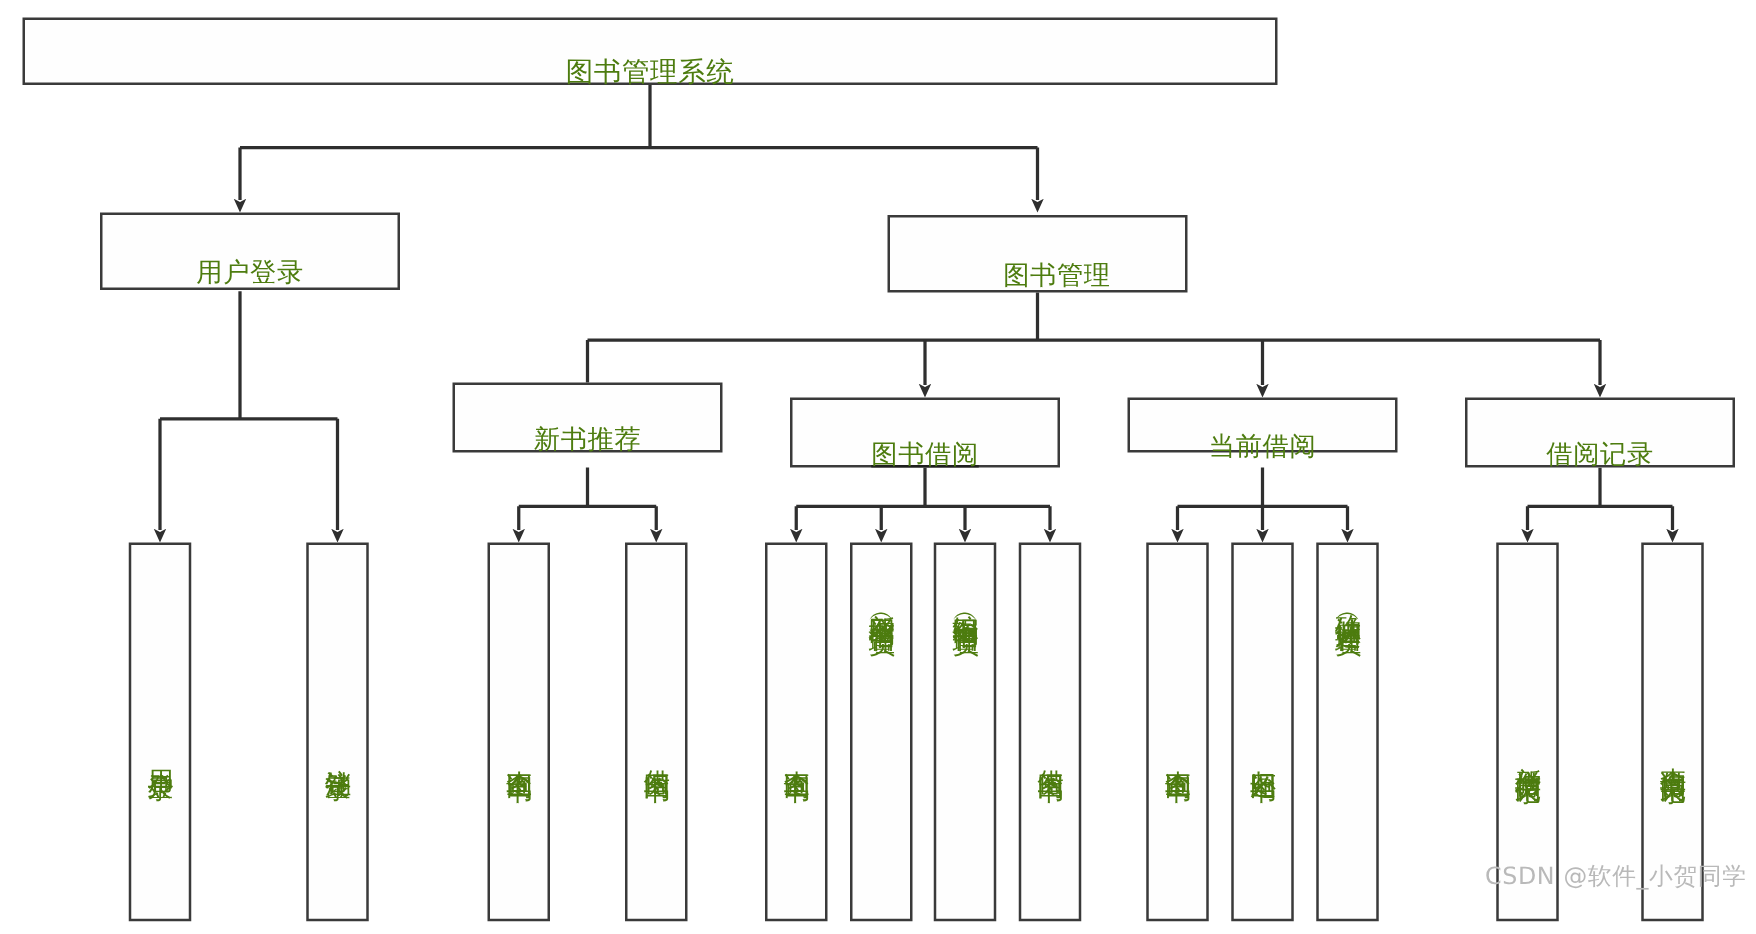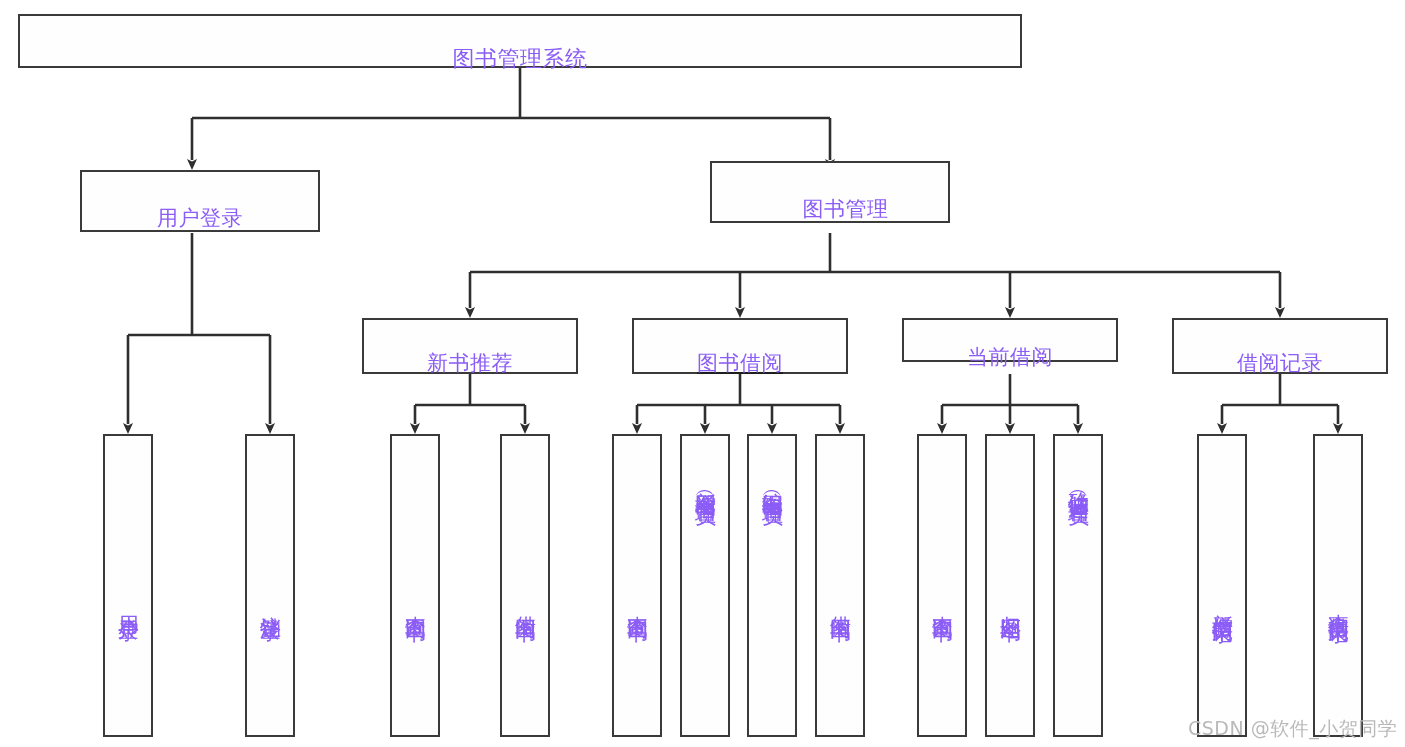--- a/index.html
+++ b/index.html
@@ -33,21 +33,21 @@
     display: flex;
     align-items: center;
     justify-content: center;
     color: #1e1e1e;
   }
   .node-label {
     display: block;
     text-align: center;
     line-height: 1.18;
     letter-spacing: 0.5px;
-    color: #8b5cf6;
+    color: #4d7c0f;
     margin-top: 35px;
   }
   
   .node.horizontal .node-label {
     font-size: 21px;
     white-space: nowrap;
   }
   .node.root .node-label {
     font-size: 22px;
   }
@@ -70,21 +70,21 @@
     align-items: flex-start;
   }
   
   .node.leaf.center-text {
     align-items: center;
     padding-top: 0;
   }
   .watermark {
     position: absolute;
     left: 1188px;
-    top: 716px;
+    top: 688px;
     font-size: 19px;
     color: #b9b9b9;
     letter-spacing: 0.5px;
     white-space: nowrap;
     pointer-events: none;
   }
 </style>
 </head>
 <body>
 
@@ -141,25 +141,25 @@
   </svg>
 
   <div class="node root horizontal" style="left:18px; top:14px; width:1004px; height:54px;">
     <span class="node-label">图书管理系统</span>
   </div>
 
   <div class="node horizontal" style="left:80px; top:170px; width:240px; height:62px;">
     <span class="node-label">用户登录</span>
   </div>
 
-  <div class="node horizontal" style="left:710px; top:161px; width:240px; height:62px;padding-left:31px;">
+  <div class="node horizontal" style="left:710px; top:172px; width:240px; height:62px;padding-left:31px;">
     <span class="node-label">图书管理</span>
   </div>
 
-  <div class="node horizontal" style="left:362px; top:318px; width:216px; height:56px;">
+  <div class="node horizontal" style="left:362px; top:306px; width:216px; height:56px;">
     <span class="node-label">新书推荐</span>
   </div>
 
   <div class="node horizontal" style="left:632px; top:318px; width:216px; height:56px;text-decoration:underline;">
     <span class="node-label">图书借阅</span>
   </div>
 
   <div class="node horizontal" style="left:902px; top:318px; width:216px; height:44px;">
     <span class="node-label">当前借阅</span>
   </div>

